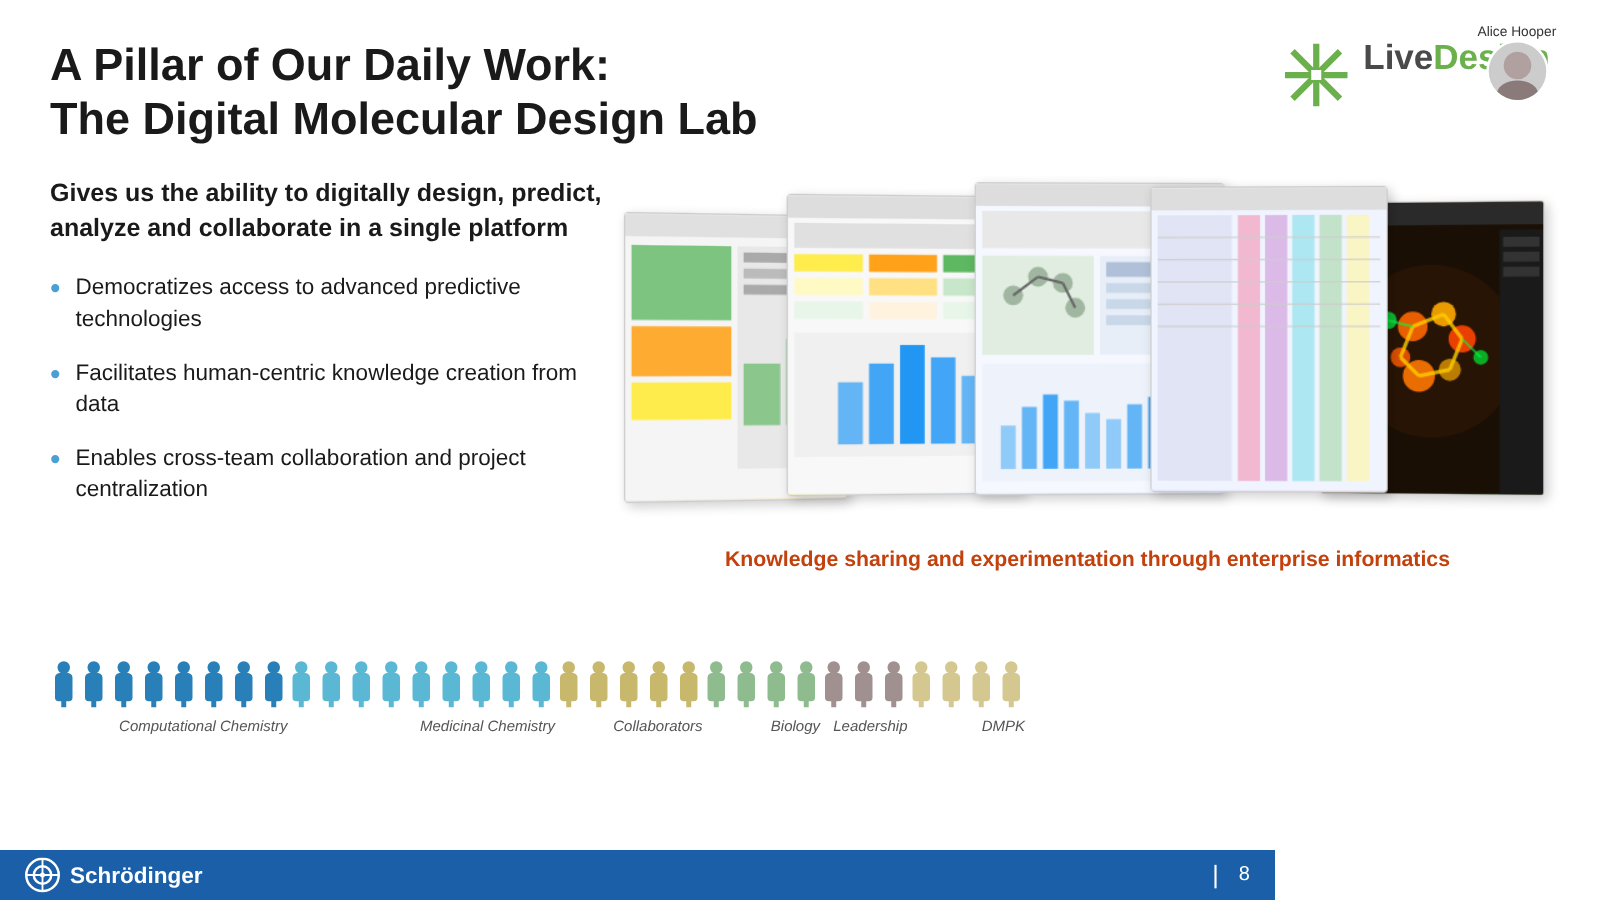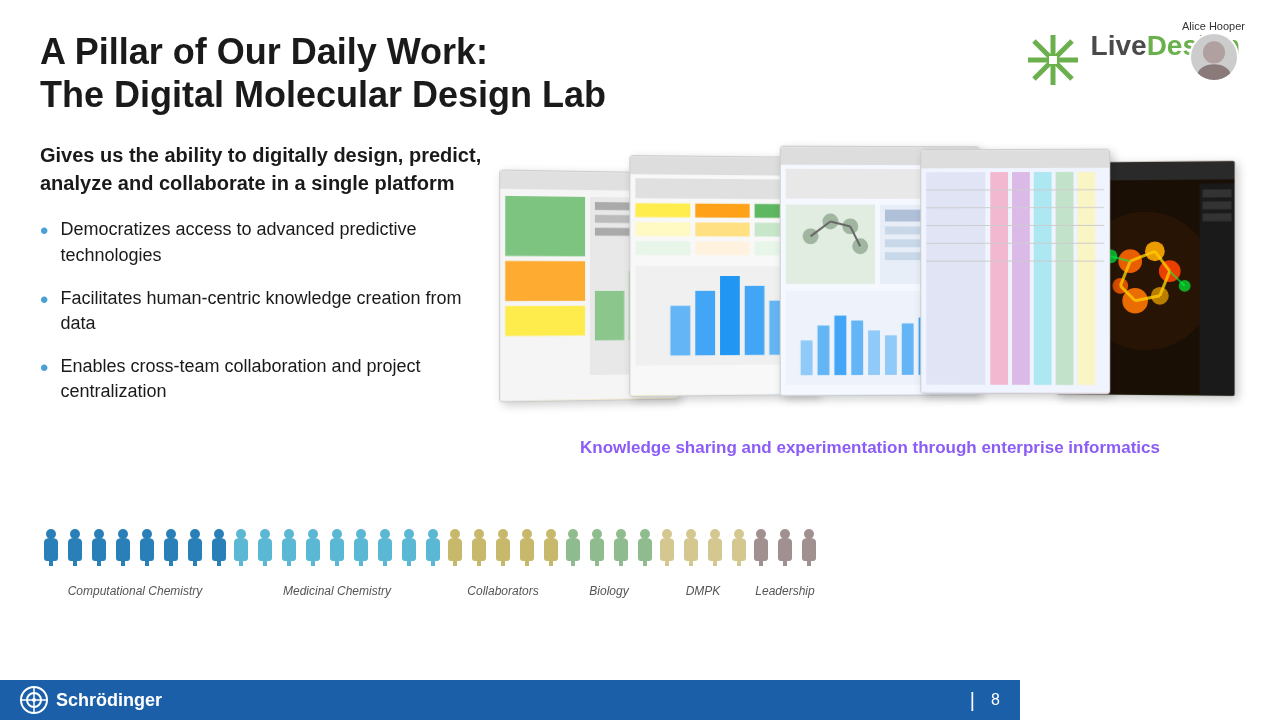--- a/index.html
+++ b/index.html
@@ -168,41 +168,41 @@
 
     .ss1 { width: 180px; height: 230px; left: 0px; top: 30px; transform: perspective(600px) rotateY(5deg); z-index: 1; background: linear-gradient(135deg, #e8f4e8 0%, #d4ecd4 30%, #b8d4b8 60%, #f0d080 80%, #e8b040 100%); }
     .ss2 { width: 190px; height: 240px; left: 130px; top: 15px; transform: perspective(600px) rotateY(3deg); z-index: 2; background: linear-gradient(135deg, #f5f5f5 0%, #e8f0e8 20%, #f0e870 40%, #e8e850 55%, #d4d4d4 70%, #c8e8f8 90%); }
     .ss3 { width: 200px; height: 250px; left: 280px; top: 5px; transform: perspective(600px) rotateY(1deg); z-index: 3; background: linear-gradient(135deg, #f8f8f8 0%, #e8f8e8 25%, #c8dcc8 45%, #a8d4f0 65%, #90b8e8 85%); }
     .ss4 { width: 190px; height: 245px; left: 420px; top: 8px; transform: perspective(600px) rotateY(-1deg); z-index: 4; background: linear-gradient(135deg, #f0f8ff 0%, #e0f0ff 30%, #c8e0ff 50%, #d4c8f0 70%, #e0b8c8 90%); }
     .ss5 { width: 180px; height: 235px; left: 555px; top: 20px; transform: perspective(600px) rotateY(-3deg); z-index: 3; background: linear-gradient(135deg, #2a1a0a 0%, #8b4513 20%, #d4a060 35%, #f0c040 50%, #2a1a0a 65%, #1a4a1a 80%, #2a8a2a 100%); }
 
     .caption-text {
       font-size: 17px;
       font-weight: bold;
-      color: #8b5cf6;
+      color: #c2410c;
       text-align: center;
       margin-top: 10px;
       line-height: 1.4;
     }
 
     
     .people-row {
       width: 100%;
       display: flex;
       align-items: flex-end;
       padding: 10px 0 5px;
       position: relative;
       margin-top: 10px;
     }
 
     .people-group {
       display: flex;
       flex-direction: column;
-      align-items: center;
-      gap: 14px;
+      align-items: flex-end;
+      gap: 4px;
     }
 
     .people-icons {
       display: flex;
       gap: 2px;
       flex-wrap: nowrap;
     }
 
     .person-icon {
       width: 22px;
@@ -571,54 +571,54 @@
           <svg class="person-icon" viewBox="0 0 22 40">
         <circle cx="11" cy="8" r="5" fill="#8fbc8f"></circle>
         <path d="M4 16 Q4 12 11 12 Q18 12 18 16 L18 32 Q18 35 15 35 L13 35 L13 40 L9 40 L9 35 L7 35 Q4 35 4 32 Z" fill="#8fbc8f"></path>
       </svg>
         </div>
         <div class="group-label">Biology</div>
       </div>
       <div class="people-group">
         <div class="people-icons">
           <svg class="person-icon" viewBox="0 0 22 40">
+        <circle cx="11" cy="8" r="5" fill="#a09090"></circle>
+        <path d="M4 16 Q4 12 11 12 Q18 12 18 16 L18 32 Q18 35 15 35 L13 35 L13 40 L9 40 L9 35 L7 35 Q4 35 4 32 Z" fill="#a09090"></path>
+      </svg>
+          <svg class="person-icon" viewBox="0 0 22 40">
+        <circle cx="11" cy="8" r="5" fill="#a09090"></circle>
+        <path d="M4 16 Q4 12 11 12 Q18 12 18 16 L18 32 Q18 35 15 35 L13 35 L13 40 L9 40 L9 35 L7 35 Q4 35 4 32 Z" fill="#a09090"></path>
+      </svg>
+          <svg class="person-icon" viewBox="0 0 22 40">
+        <circle cx="11" cy="8" r="5" fill="#a09090"></circle>
+        <path d="M4 16 Q4 12 11 12 Q18 12 18 16 L18 32 Q18 35 15 35 L13 35 L13 40 L9 40 L9 35 L7 35 Q4 35 4 32 Z" fill="#a09090"></path>
+      </svg>
+        </div>
+        <div class="group-label">Leadership</div>
+      </div>
+      <div class="people-group">
+        <div class="people-icons">
+          <svg class="person-icon" viewBox="0 0 22 40">
         <circle cx="11" cy="8" r="5" fill="#d4c890"></circle>
         <path d="M4 16 Q4 12 11 12 Q18 12 18 16 L18 32 Q18 35 15 35 L13 35 L13 40 L9 40 L9 35 L7 35 Q4 35 4 32 Z" fill="#d4c890"></path>
       </svg>
           <svg class="person-icon" viewBox="0 0 22 40">
         <circle cx="11" cy="8" r="5" fill="#d4c890"></circle>
         <path d="M4 16 Q4 12 11 12 Q18 12 18 16 L18 32 Q18 35 15 35 L13 35 L13 40 L9 40 L9 35 L7 35 Q4 35 4 32 Z" fill="#d4c890"></path>
       </svg>
           <svg class="person-icon" viewBox="0 0 22 40">
         <circle cx="11" cy="8" r="5" fill="#d4c890"></circle>
         <path d="M4 16 Q4 12 11 12 Q18 12 18 16 L18 32 Q18 35 15 35 L13 35 L13 40 L9 40 L9 35 L7 35 Q4 35 4 32 Z" fill="#d4c890"></path>
       </svg>
           <svg class="person-icon" viewBox="0 0 22 40">
         <circle cx="11" cy="8" r="5" fill="#d4c890"></circle>
         <path d="M4 16 Q4 12 11 12 Q18 12 18 16 L18 32 Q18 35 15 35 L13 35 L13 40 L9 40 L9 35 L7 35 Q4 35 4 32 Z" fill="#d4c890"></path>
       </svg>
         </div>
         <div class="group-label">DMPK</div>
-      </div>
-      <div class="people-group">
-        <div class="people-icons">
-          <svg class="person-icon" viewBox="0 0 22 40">
-        <circle cx="11" cy="8" r="5" fill="#a09090"></circle>
-        <path d="M4 16 Q4 12 11 12 Q18 12 18 16 L18 32 Q18 35 15 35 L13 35 L13 40 L9 40 L9 35 L7 35 Q4 35 4 32 Z" fill="#a09090"></path>
-      </svg>
-          <svg class="person-icon" viewBox="0 0 22 40">
-        <circle cx="11" cy="8" r="5" fill="#a09090"></circle>
-        <path d="M4 16 Q4 12 11 12 Q18 12 18 16 L18 32 Q18 35 15 35 L13 35 L13 40 L9 40 L9 35 L7 35 Q4 35 4 32 Z" fill="#a09090"></path>
-      </svg>
-          <svg class="person-icon" viewBox="0 0 22 40">
-        <circle cx="11" cy="8" r="5" fill="#a09090"></circle>
-        <path d="M4 16 Q4 12 11 12 Q18 12 18 16 L18 32 Q18 35 15 35 L13 35 L13 40 L9 40 L9 35 L7 35 Q4 35 4 32 Z" fill="#a09090"></path>
-      </svg>
-        </div>
-        <div class="group-label">Leadership</div>
       </div>
     </div>
 </div>
 
 <div class="footer-bar">
   <div class="footer-logo">
     <svg class="footer-logo-icon" viewBox="0 0 28 28" xmlns="http://www.w3.org/2000/svg">
       <circle cx="14" cy="14" r="13" fill="none" stroke="white" stroke-width="2"></circle>
       <circle cx="14" cy="14" r="7" fill="none" stroke="white" stroke-width="2"></circle>
       <circle cx="14" cy="14" r="2" fill="white"></circle>

